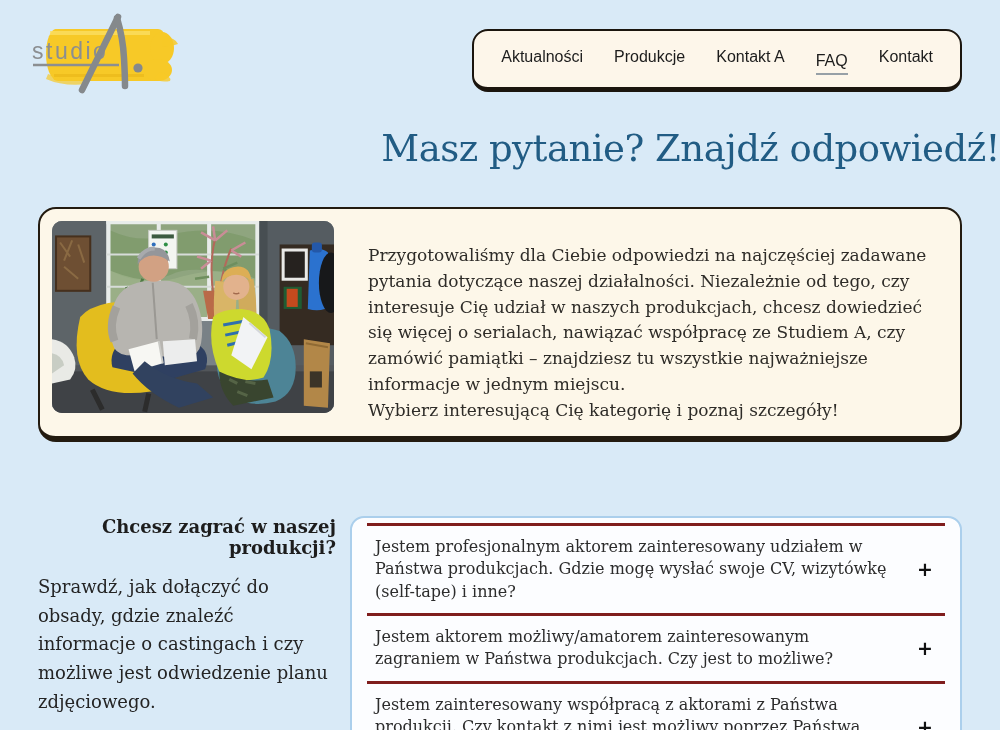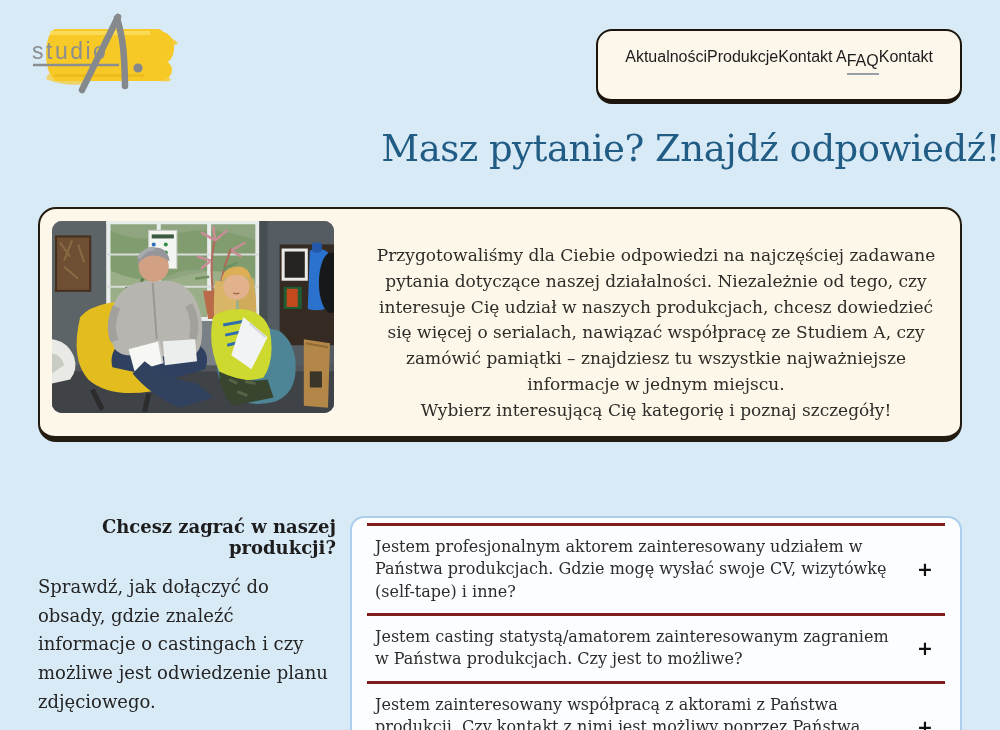--- a/index.html
+++ b/index.html
@@ -10,25 +10,25 @@
     font-family: "DejaVu Serif", serif;
     color: #2b2b2b;
   }
   .page { position: relative; width: 1000px; height: 730px; }
 
   
   .header { position: relative; height: 100px; }
   .logo { position: absolute; left: 12px; top: 4px; width: 170px; height: 95px; cursor: pointer; }
   .navbar {
     position: absolute; right: 38px; top: 29px;
-    display: flex; align-items: center; 
+    display: flex; align-items: center; gap: 31px;
     background: #fdf6ea;
     border: 2px solid #1b150e; border-bottom-width: 5px;
     border-radius: 16px;
-    padding: 13px 27px 24px;
+    padding: 13px 27px 12px;
     font-family: "Liberation Sans", sans-serif;
     font-size: 16px; color: #1c1c1c;
   }
   .nav-link { text-decoration: none; color: #1c1c1c; cursor: pointer; padding-bottom: 3px; border-bottom: 2px solid transparent; }
   .nav-link.active { border-bottom-color: #97a0a7; margin-top: 8px; }
 
   
   .hero-title {
     margin: 27px 0 0; text-align: right;
     font-family: "DejaVu Serif", serif; font-weight: 500;
@@ -49,21 +49,21 @@
     flex: none; width: 282px; height: 192px;
     border-radius: 10px; overflow: hidden;
     background: #6d747a;
   }
   .intro-photo svg { display: block; width: 100%; height: 100%; }
   .intro-text {
     padding: 22px 4px 0 0;
     font-size: 17px; line-height: 1.52; color: #2e2c28;
     max-width: 586px;
   }
-  .intro-text p { margin: 0; text-align: center; }
+  .intro-text p { margin: 0; }
 
   
   .faq-section { display: flex; margin: 74px 38px 0; align-items: flex-start; }
   .category { width: 312px; flex: none; padding-right: 14px; }
   .category-title { margin: 2px 0 17px; font-size: 30px; font-weight: 700; color: #171717; letter-spacing: -0.5px; }
   .category-question { margin: 0 0 15px; font-size: 18px; font-weight: 700; color: #1d1d1d; text-align: right; }
   .category-desc { margin: 0; font-size: 18px; line-height: 1.6; color: #242424; }
 
   .accordion {
     flex: 1;
@@ -261,21 +261,21 @@
       <h3 class="category-question">Chcesz zagrać w naszej produkcji?</h3>
       <p class="category-desc">Sprawdź, jak dołączyć do obsady, gdzie znaleźć informacje o castingach i czy możliwe jest odwiedzenie planu zdjęciowego.</p>
     </div>
 
     <div class="accordion">
       <div class="accordion-item">
         <p class="question">Jestem profesjonalnym aktorem zainteresowany udziałem w Państwa produkcjach. Gdzie mogę wysłać swoje CV, wizytówkę (self-tape) i inne?</p>
         <span class="plus">+</span>
       </div>
       <div class="accordion-item">
-        <p class="question">Jestem casting statystą/amatorem zainteresowanym zagraniem w Państwa produkcjach. Czy jest to możliwe?</p>
+        <p class="question">Jestem aktorem możliwy/amatorem zainteresowanym zagraniem w Państwa produkcjach. Czy jest to możliwe?</p>
         <span class="plus">+</span>
       </div>
       <div class="accordion-item">
         <p class="question">Jestem zainteresowany współpracą z aktorami z Państwa produkcji. Czy kontakt z nimi jest możliwy poprzez Państwa Studio?</p>
         <span class="plus">+</span>
       </div>
     </div>
 
   </section>
 </div>

